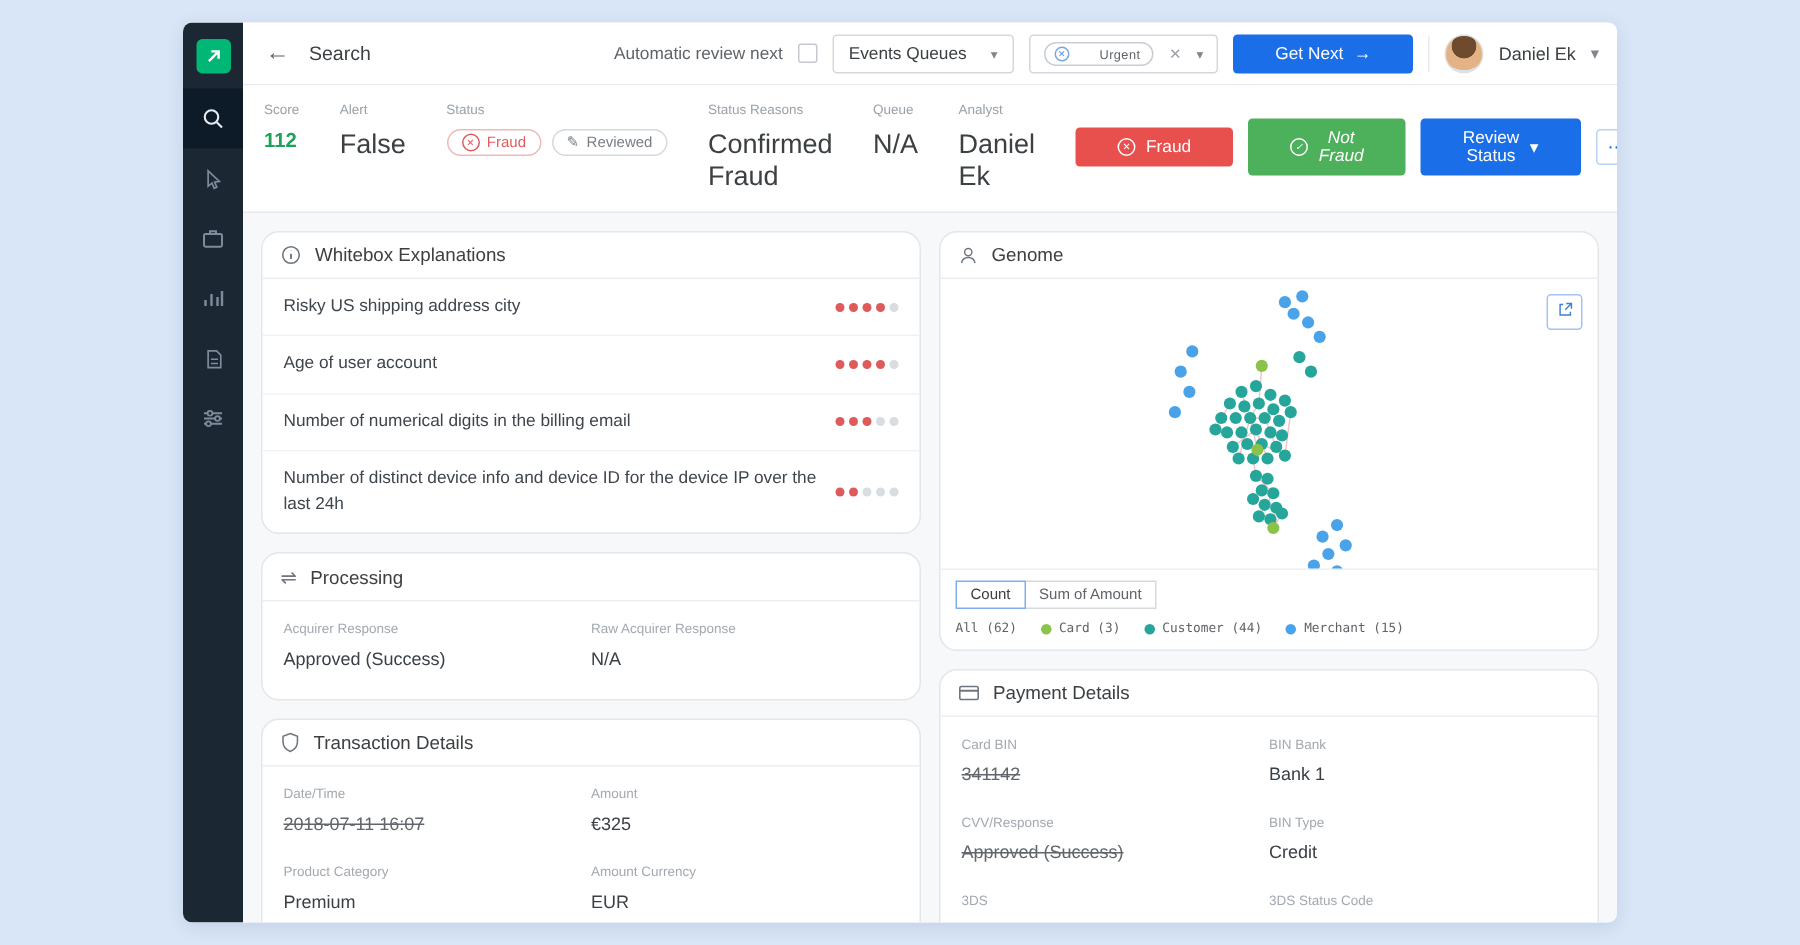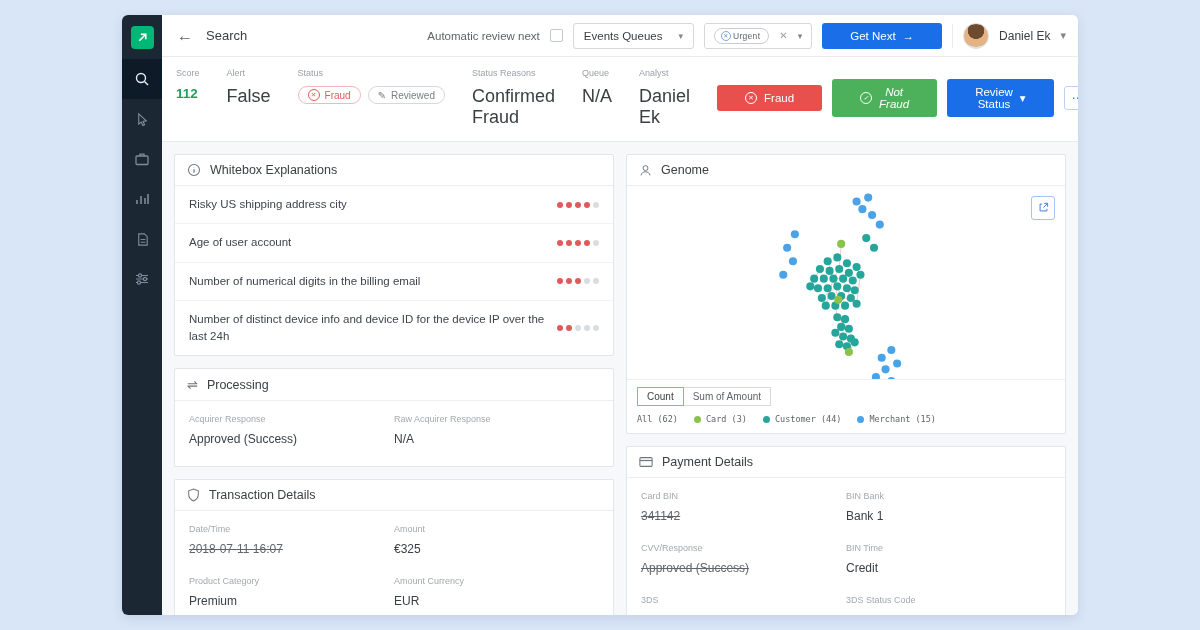--- a/index.html
+++ b/index.html
@@ -25,21 +25,21 @@
   
   .main { flex:1; display:flex; flex-direction:column; min-width:0; }
   .topbar { height:42px; flex-shrink:0; background:#fff; border-bottom:1px solid #e8eaed; display:flex; align-items:center; padding:0 12px; gap:10px; }
   .back { font-size:16px; color:#5f6368; width:22px; text-align:center; cursor:pointer; }
   .search-title { font-size:13px; color:#3c4043; margin-right:auto; }
   .auto-label { font-size:11.5px; color:#5f6368; }
   .checkbox { width:13px; height:13px; border:1px solid #c4c9cf; border-radius:2px; background:#fff; }
   .select { border:1px solid #d4d8dd; border-radius:3px; padding:6px 10px; font-size:11.5px; color:#3c4043; display:flex; gap:16px; align-items:center; cursor:pointer; background:#fff; }
   .chev { font-size:9px; color:#80868b; }
   .filterbox { border:1px solid #d4d8dd; border-radius:3px; padding:4px 9px; display:flex; align-items:center; gap:10px; background:#fff; }
-  .chip { border:1px solid #c9cdd3; border-radius:10px; padding:2px 8px 2px 6px; font-size:8.5px; letter-spacing:.3px; color:#5f6368; display:flex; align-items:center; gap:2px; cursor:pointer; }
+  .chip { border:1px solid #c9cdd3; border-radius:10px; padding:2px 8px 2px 6px; font-size:8.5px; letter-spacing:.3px; color:#5f6368; display:flex; align-items:center; gap:20px; cursor:pointer; }
   .cicon-sm { width:10px; height:10px; border:1px solid #7ba7e0; border-radius:50%; color:#5b8ed0; font-size:6px; display:flex; align-items:center; justify-content:center; }
   .fx { font-size:10px; color:#9aa0a6; cursor:pointer; }
   .btn { border:none; border-radius:3px; padding:7px 28px; font-size:11.5px; color:#fff; display:flex; align-items:center; gap:7px; cursor:pointer; font-family:inherit; }
   .btn-blue { background:#1a6fe8; }
   .btn-red { background:#e8504e; }
   .btn-green { background:#4db05a;font-style:italic; }
   .vdiv { width:1px; height:24px; background:#e8eaed; }
   .avatar { width:26px; height:26px; border-radius:50%; border:1px solid #e0e0e0; background:radial-gradient(circle at 50% 28%, #6e4a2e 0 38%, #e3b285 40% 75%, #d7e3ef 77%); }
   .uname { font-size:12px; color:#3c4043; }
   .chev.big { font-size:11px; }
@@ -51,21 +51,21 @@
   .pills { display:flex; gap:7px; }
   .pill { display:inline-flex; align-items:center; gap:5px; border-radius:11px; padding:2px 9px; font-size:10px; }
   .pill.fraud { border:1px solid #f0b9b9; color:#e05c5c; }
   .pill.reviewed { border:1px solid #d5d8dc; color:#787f87; }
   .cicon { width:12px; height:12px; border:1px solid currentColor; border-radius:50%; font-size:6.5px; display:flex; align-items:center; justify-content:center; flex-shrink:0; }
   .actions { margin-left:auto; display:flex; gap:10px; align-items:center; align-self:center; }
   .btn-more { background:#fff; border:1px solid #b9d2f4; border-radius:3px; color:#1a6fe8; font-size:12px; padding:5px 7px; cursor:pointer; line-height:1; }
   
   .content { flex:1; background:#f7f8fa; padding:12px; display:flex; gap:12px; overflow:hidden; align-items:flex-start; }
   .col { flex:1; min-width:0; display:flex; flex-direction:column; gap:12px; }
-  .panel { background:#fff; border:1px solid #e3e6ea; border-radius:2px; width:100%; }
+  .panel { background:#fff; border:1px solid #e3e6ea; border-radius:12px; width:100%; }
   .panel-h { display:flex; align-items:center; gap:9px; padding:8px 12px; border-bottom:1px solid #eceef1; font-size:12.5px; color:#3c4043; }
   .panel-h .ico { color:#6f767e; display:flex; font-size:13px; }
   
   .wb-row { display:flex; justify-content:space-between; align-items:center; padding:10px 14px; border-bottom:1px solid #f1f2f4; font-size:11.5px; color:#3f454c; line-height:1.5; }
   .wb-row:last-child { border-bottom:none; }
   .dots { display:flex; gap:3px; flex-shrink:0; }
   .dot { width:6px; height:6px; border-radius:50%; background:#dadde0; }
   .dot.on { background:#dd5b5b; }
   
   .fields { display:grid; grid-template-columns:1fr 1fr; row-gap:20px; padding:13px 14px 20px; }
@@ -479,21 +479,21 @@
               </div>
               <div class="fld">
                 <div class="l">BIN Bank</div>
                 <div class="v">Bank 1</div>
               </div>
               <div class="fld">
                 <div class="l">CVV/Response</div>
                 <div class="v redacted">Approved (Success)</div>
               </div>
               <div class="fld">
-                <div class="l">BIN Time</div>
+                <div class="l">BIN Type</div>
                 <div class="v">Credit</div>
               </div>
               <div class="fld">
                 <div class="l">3DS</div>
                 <div class="v">Y</div>
               </div>
               <div class="fld">
                 <div class="l">3DS Status Code</div>
                 <div class="v">Y</div>
               </div>

